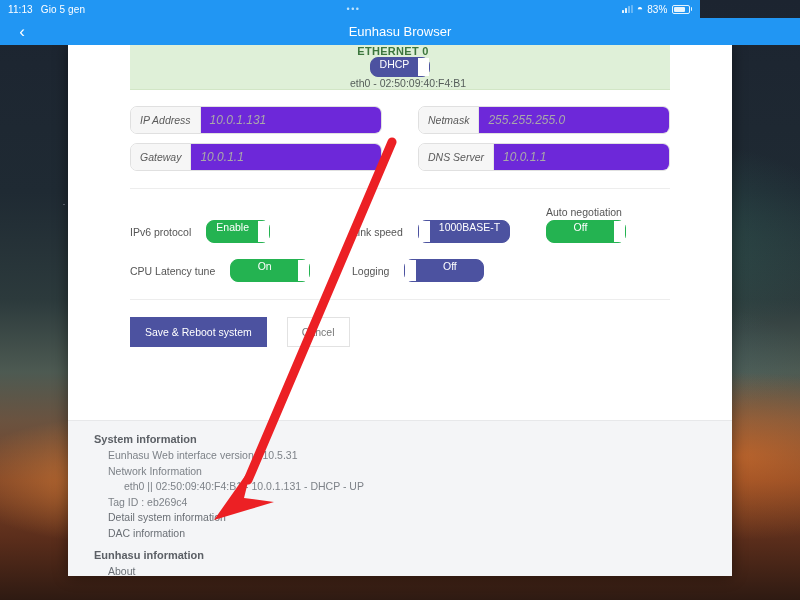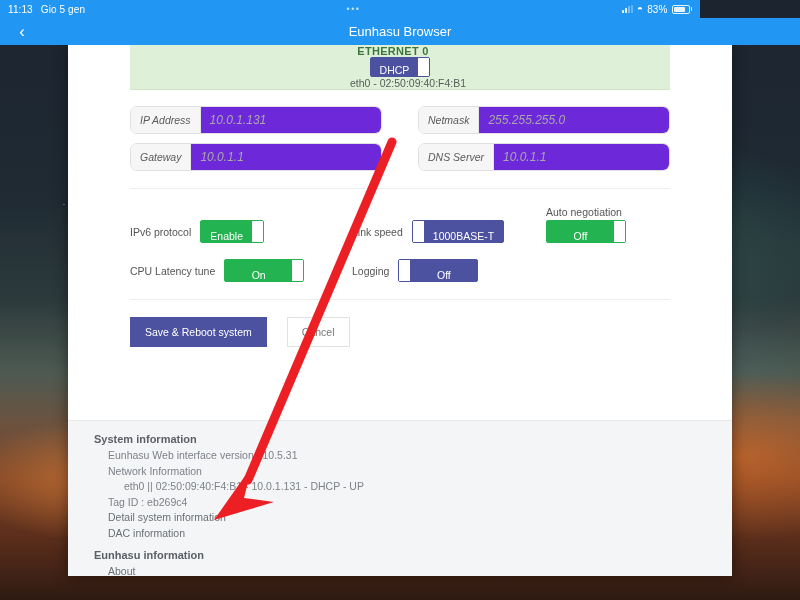--- a/index.html
+++ b/index.html
@@ -119,22 +119,22 @@
     flex-direction: column;
   }
   .eth-title {
     font-size: 11px; font-weight: bold; color: #3c763d;
     letter-spacing: .3px; margin-right: 14px;
   }
   .eth-mac { font-size: 10.5px; color: #555d5a; margin-left: 16px; }
 
   
   .toggle {
-    position: relative; display: inline-flex; align-items: flex-end;
-    height: 23px; border-radius: 2px; cursor: pointer;
+    position: relative; display: inline-flex; align-items: flex-start;
+    height: 23px; border-radius: 8px; cursor: pointer;
     font-size: 10.5px; color: #ffffff; user-select: none;
   }
   .toggle .lbl { flex: 1; text-align: center; padding: 0 9px; white-space: nowrap; }
   .toggle .knob {
     width: 11px; height: 100%;
     background: #ffffff;
   }
   .toggle.blue   { background: #4c52a0; border: 1px solid #4c52a0; }
   .toggle.green  { background: #24b351; border: 1px solid #24b351; }
   .toggle.knob-right { flex-direction: row; }
@@ -156,21 +156,21 @@
   .field .fv {
     flex: 1; background: #6d28d9; display: flex; align-items: center;
     padding: 0 9px; font-size: 12px; color: #a9a9a9;
   }
 
   hr.sep { border: 0; border-top: 1px solid #ededed; margin: 17px 62px; }
 
   
   .sw-area { padding: 0 62px; }
   .sw-row { display: flex; align-items: flex-end; margin-bottom: 16px; }
-  .sw-item { display: flex; align-items: center; gap: 9px; }
+  .sw-item { display: flex; align-items: center; gap: 15px; }
   .sw-item .sw-lbl { font-size: 10.5px; color: #555; white-space: nowrap; }
   .sw-item.stacked { flex-direction: column; align-items: flex-start; gap: 2px; }
 
   
   .btn-area { padding: 0 62px; display: flex; gap: 20px; margin-top: 2px; }
   .btn {
     font-size: 10.5px; border-radius: 0; cursor: pointer;
     padding: 8px 14px; white-space: nowrap;
   }
   .btn.primary { background: #4c52a0; color: #ffffff; border: 1px solid #4c52a0; }

